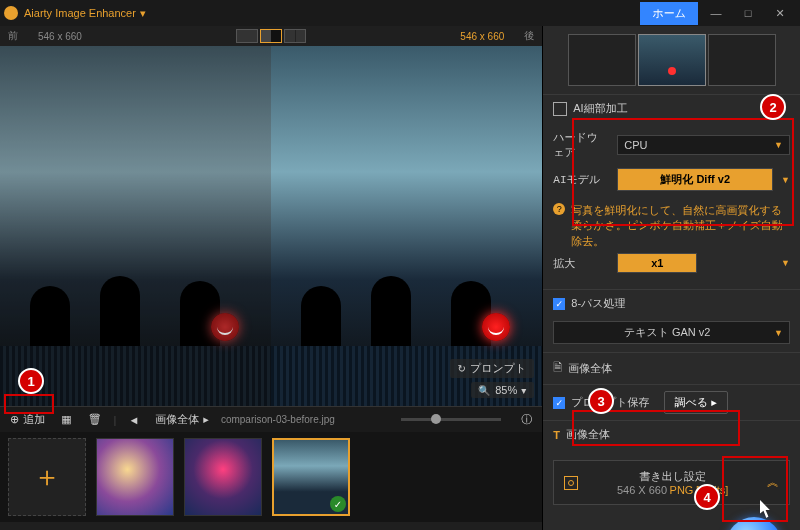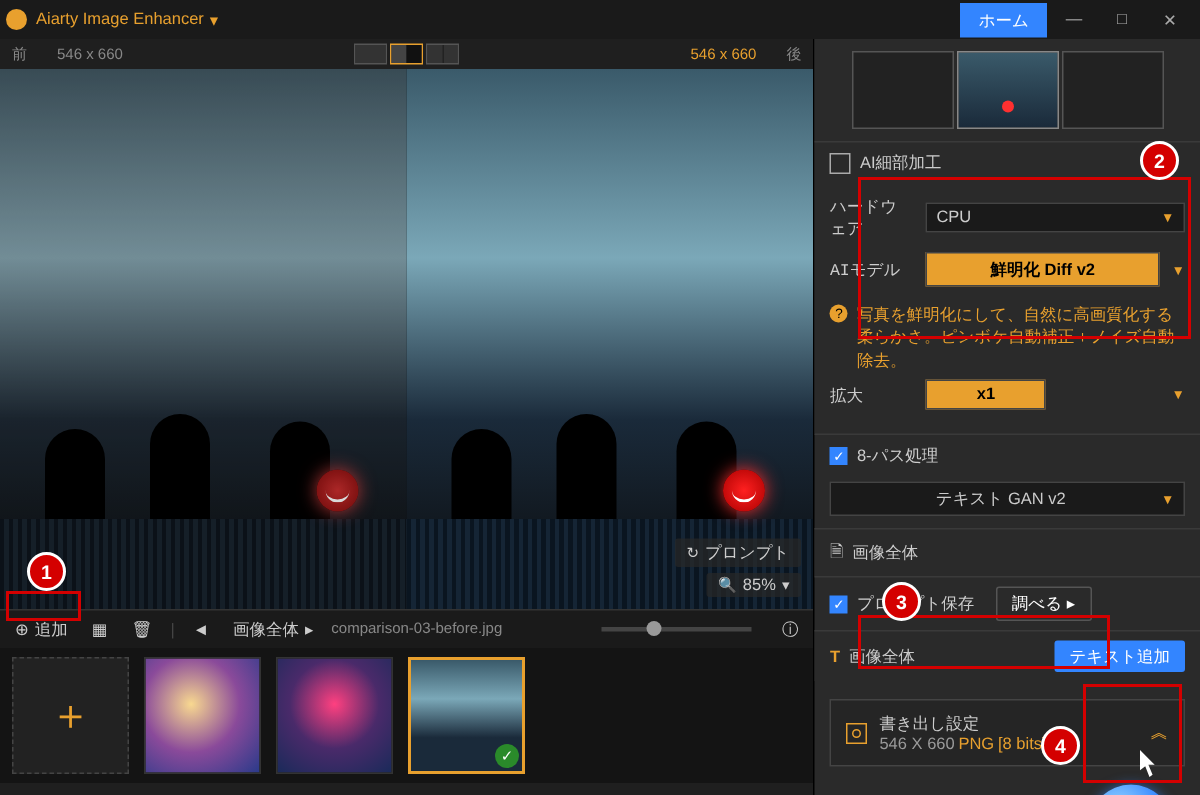--- a/index.html
+++ b/index.html
@@ -64,21 +64,21 @@
 .chev{color:#e8a02e;font-size:9px;}
 .desc{color:#e8a02e;font-size:9px;line-height:1.4;padding:4px 0 4px 18px;position:relative;}
 .q-icon{position:absolute;left:0;top:4px;width:12px;height:12px;border-radius:50%;background:#e8a02e;color:#000;font-size:9px;display:flex;align-items:center;justify-content:center;}
 .chk-row{display:flex;align-items:center;gap:6px;padding:6px 10px;border-top:1px solid #3a3a3a;}
 .chk{width:12px;height:12px;background:#3385ff;color:#fff;display:flex;align-items:center;justify-content:center;font-size:9px;}
 .btn-blue{background:#3385ff;color:#fff;padding:3px 10px;border-radius:2px;margin-left:auto;}
 .txt-icon{color:#e8a02e;font-weight:bold;}
 .export-box{margin:12px 10px 0;border:1px solid #444;padding:8px 10px;display:flex;align-items:center;gap:8px;background:#252525;}
 .gear{width:14px;height:14px;border:1px solid #e8a02e;position:relative;}
 .gear::after{content:"";position:absolute;inset:3px;border:1px solid #e8a02e;border-radius:50%;}
-.export-txt{flex:1;font-size:10px;}
+.export-txt{flex:1;text-align:center;font-size:10px;}
 .export-sub{color:#999;font-size:9px;}
 .export-sub .o{color:#e8a02e;}
 .expand{color:#e8a02e;font-size:12px;}
 .run-area{flex:1;display:flex;align-items:center;justify-content:flex-end;padding:12px 18px 12px;gap:8px;}
 .run-btn{width:56px;height:56px;border-radius:50%;background:radial-gradient(circle at 35% 30%,#9ad8ff,#3385ff 55%,#1a5acc);display:flex;align-items:center;justify-content:center;color:#fff;font-weight:bold;font-size:13px;box-shadow:0 0 8px rgba(51,133,255,.6);font-style:italic;}
 
 .callout{position:absolute;width:26px;height:26px;border-radius:50%;background:#d40000;border:2px solid #fff;color:#fff;font-weight:bold;display:flex;align-items:center;justify-content:center;font-size:13px;z-index:10;}
 .redbox{position:absolute;border:2px solid #d40000;z-index:9;pointer-events:none;}
 .cursor{position:absolute;bottom:12px;right:26px;width:14px;height:18px;background:#fff;clip-path:polygon(0 0,0 75%,25% 60%,45% 100%,60% 92%,40% 55%,70% 55%);z-index:11;}
 </style>
@@ -233,21 +233,20 @@
       <div class="chk">✓</div>
       <span>プロンプト保存</span>
       <div class="btn-blue" style="margin-left:8px;background:#2a2a2a;border:1px solid #555;"><span>調べる</span> ▸</div>
     </div>
 
     <div class="section-hdr" style="justify-content:space-between;">
       <div style="display:flex;gap:6px;align-items:center;">
         <span class="txt-icon">T</span>
         <span>画像全体</span>
       </div>
-      <div class="btn-blue">テキスト追加</div>
     </div>
 
     <div class="export-box">
       <div class="gear"></div>
       <div class="export-txt">
         <div>書き出し設定</div>
         <div class="export-sub"><span>546 X 660</span> <span class="o">PNG</span> <span class="o">[8 bits]</span></div>
       </div>
       <span class="expand">︽</span>
     </div>

